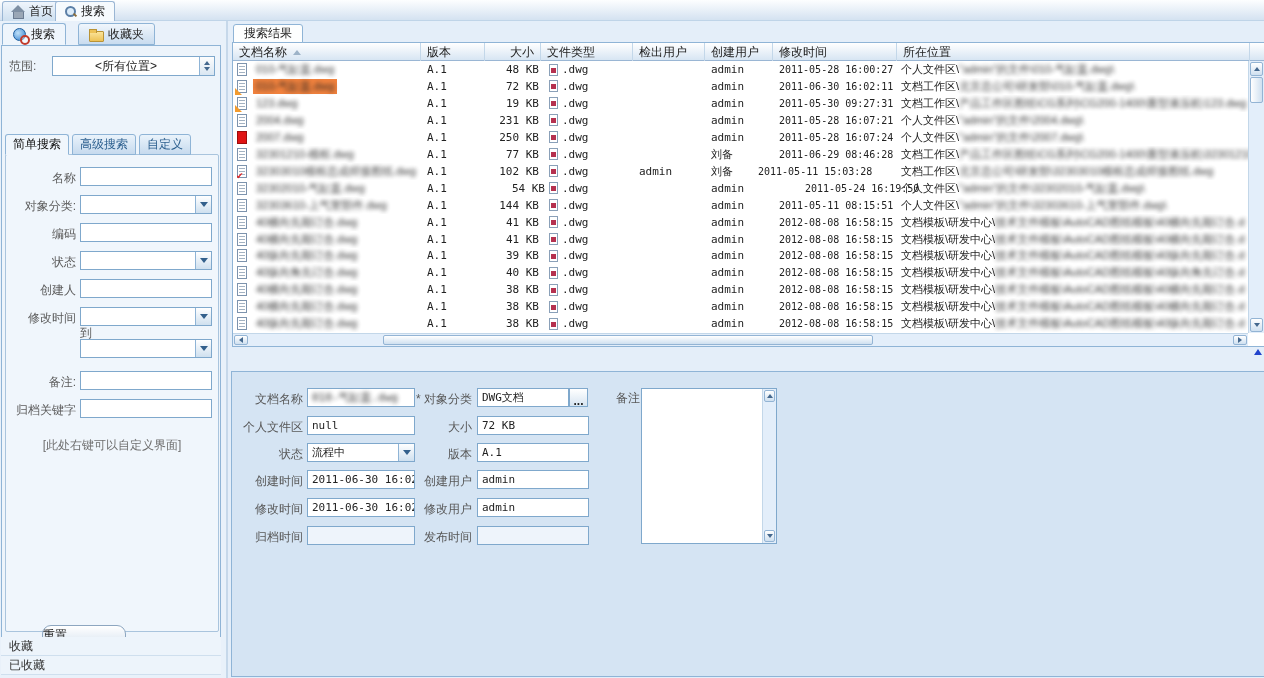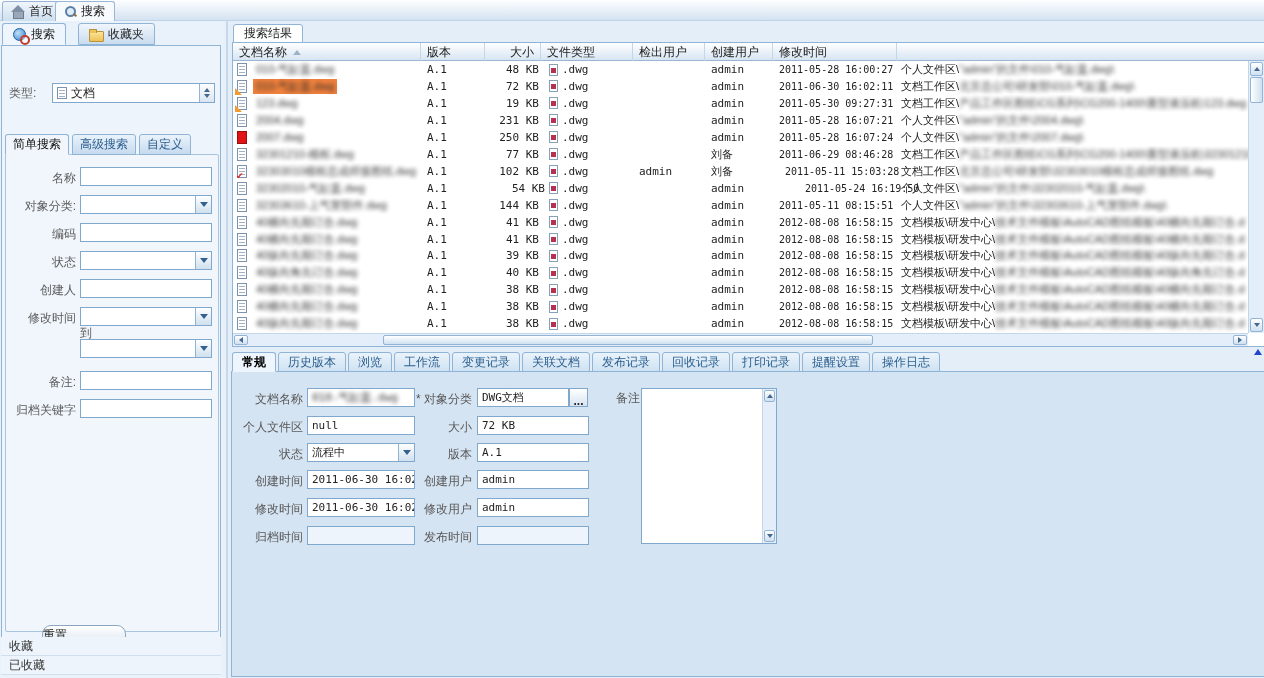--- a/index.html
+++ b/index.html
@@ -143,44 +143,44 @@
       <span class="i-globe"></span>
       <span>搜索</span>
     </div>
     <div class="ltab" style="left:78px">
       <span class="i-folder"></span>
       <span>收藏夹</span>
     </div>
 
     <div class="lbox">
 
-
-      <div class="frow" style="top:37px">
-        <span class="flabel" style="margin-left:7px">类型:</span>
+      <div class="frow" style="top:10px">
+        <span class="flabel" style="margin-left:7px">范围:</span>
         <div class="combo" style="position:absolute;left:50px;width:163px">
-          <span class="i-docsm" style="margin-left:4px"></span>
-          <span class="ctext">文档</span>
+          <span class="ctext" style="text-align:center">&lt;所有位置&gt;</span>
           <span class="spin">
               <b class="up"></b>
               <b class="dn"></b>
             </span>
         </div>
       </div>
 
+
       <div class="stab active" style="left:3px">
         <span>简单搜索</span>
       </div>
       <div class="stab" style="left:70px">
         <span>高级搜索</span>
       </div>
       <div class="stab" style="left:137px">
         <span>自定义</span>
       </div>
 
       <div class="groupbox" id="sfields">
+        <div class="hint" style="top:282px">[此处右键可以自定义界面]</div>
         <div class="btn btn-reset" style="top:470px">
           <span>重置</span>
         </div>
         <div class="btn btn-go" style="top:488px">
           <span>立即搜索(S)</span>
         </div>
       <div class="slabel" style="left: 0px; top: 15px;">名称</div>
           <div class="sctl" style="top: 12px;">
             <div class="sinput">
               <span class="ctext"></span>
@@ -279,20 +279,23 @@
           </div>
           <div class="gcol" style="left: 400px; width: 72px;">
             <span>检出用户</span>
           </div>
           <div class="gcol" style="left: 472px; width: 68px;">
             <span>创建用户</span>
           </div>
           <div class="gcol" style="left: 540px; width: 124px;">
             <span>修改时间</span>
           </div>
+          <div class="gcol" style="left: 664px; width: 353px;">
+            <span>所在位置</span>
+          </div>
         </div>
       <div class="gbody" id="gbody">
           <div class="grow" style="top: 0px;">
             <div class="gcell" style="left: 0px; width: 188px;">
               <i class="dicon ic-doc"></i>
               <span class="nbg"><span class="rblur">010-气缸盖.dwg</span></span>
             </div>
             <div class="gcell mono" style="left: 194px; width: 56px;">A.1</div>
             <div class="gcell mono right" style="left: 258px; width: 48px;">48 KB</div>
             <div class="gcell" style="left: 316px; width: 84px;">
@@ -408,21 +411,21 @@
               <span class="nbg"><span class="rblur">32303010模框总成焊接图纸.dwg</span></span>
             </div>
             <div class="gcell mono" style="left: 194px; width: 56px;">A.1</div>
             <div class="gcell mono right" style="left: 258px; width: 48px;">102 KB</div>
             <div class="gcell" style="left: 316px; width: 84px;">
               <i class="ftico"></i>
               <span class="mono">.dwg</span>
             </div>
             <div class="gcell mono" style="left: 406px; width: 64px;">admin</div>
             <div class="gcell mono" style="left: 478px; width: 60px;">刘备</div>
-            <div class="gcell mono dtsmall" style="left: 552px; width: 116px;">2011-05-11 15:03:28</div>
+            <div class="gcell mono dtsmall" style="left: 525px; width: 116px;">2011-05-11 15:03:28</div>
             <div class="gcell" style="left: 668px; width: 349px;">
               <span>文档工作区\</span>
               <span class="rblur">北京总公司\研发部\32303010模框总成焊接图纸.dwg</span>
             </div>
           </div>
           <div class="grow" style="top: 118.65px;">
             <div class="gcell" style="left: 0px; width: 188px;">
               <i class="dicon ic-doc"></i>
               <span class="nbg"><span class="rblur">32302010-气缸盖.dwg</span></span>
             </div>
@@ -608,33 +611,20 @@
             <b class="tri-lt"></b>
           </div>
         <div class="thumbh"></div>
         <div class="sbtn" style="top:1px;bottom:1px;right:1px;width:14px">
             <b class="tri-rt"></b>
           </div>
       </div>
     </div>
     <div class="cornermark" style="left:1026px;top:328px"></div>
 
-    <div class="dtabs" id="dtabs">
-        <div class="dtab active">常规</div>
-        <div class="dtab">历史版本</div>
-        <div class="dtab">浏览</div>
-        <div class="dtab">工作流</div>
-        <div class="dtab">变更记录</div>
-        <div class="dtab">关联文档</div>
-        <div class="dtab">发布记录</div>
-        <div class="dtab">回收记录</div>
-        <div class="dtab">打印记录</div>
-        <div class="dtab">提醒设置</div>
-        <div class="dtab">操作日志</div>
-      </div>
 
     <div class="dpanel" id="dpanel">
       <div class="dlabel" style="left:384px;top:18px;width:24px;text-align:left">备注</div>
       <div class="notebox">
         <span></span>
         <div class="notebar">
           <div class="sbtn" style="left:1px;right:1px;top:1px;height:12px">
               <b class="tri-up"></b>
             </div>
           <div class="sbtn" style="left:1px;right:1px;bottom:1px;height:12px">

